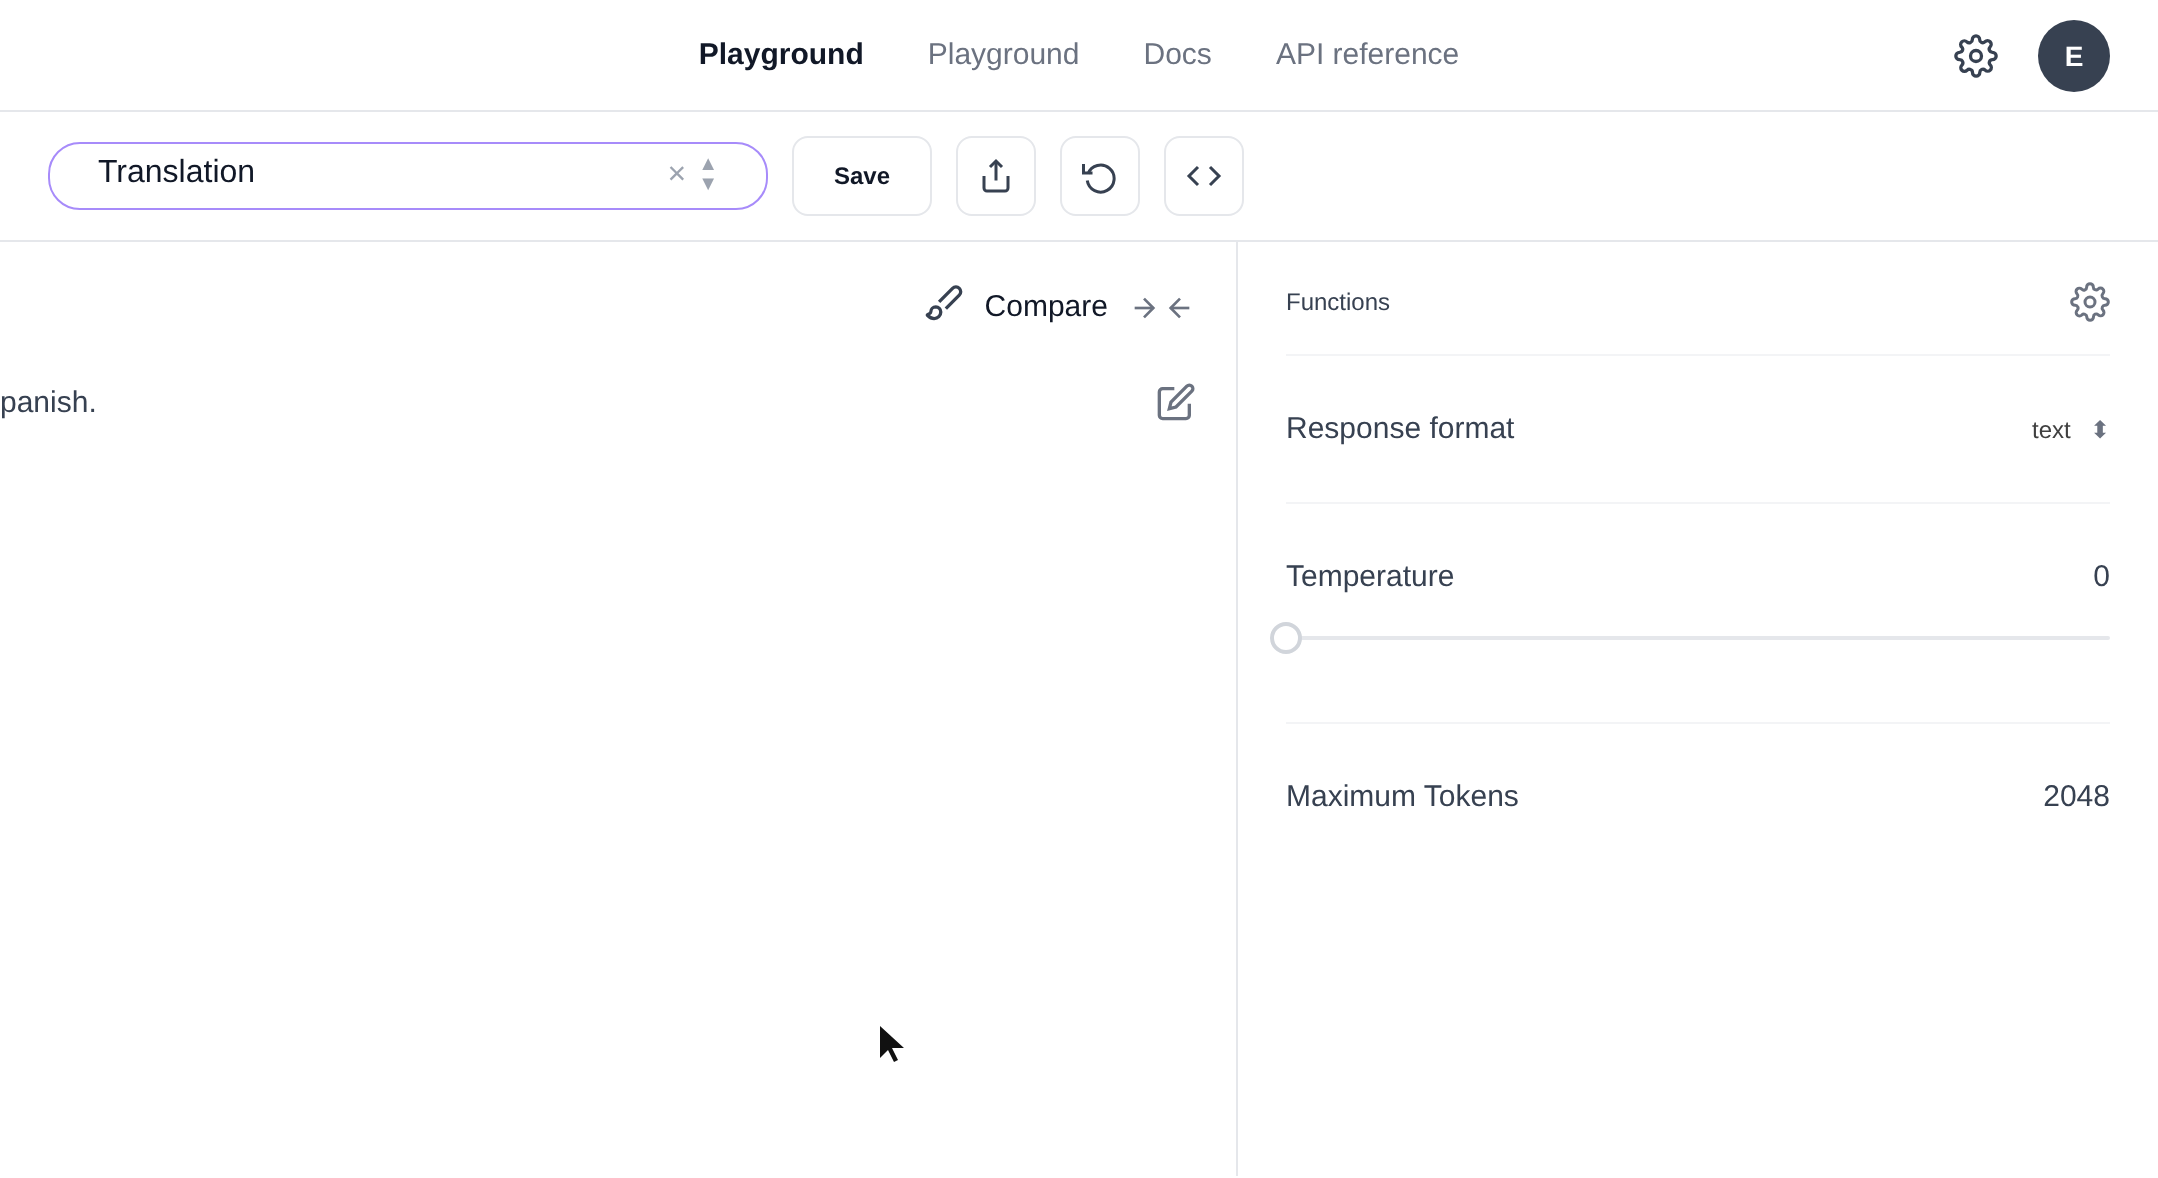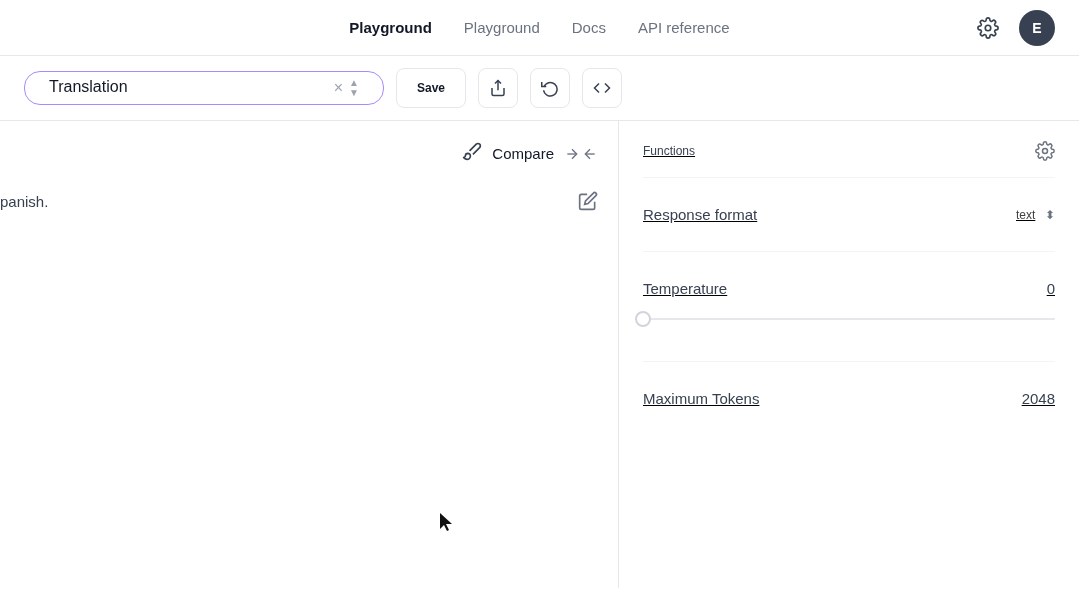--- a/index.html
+++ b/index.html
@@ -139,21 +139,20 @@
       cursor: pointer;
       font-size: 12px;
       font-weight: 600;
       color: #111827;
     }
 
     
     .main-content {
       display: flex;
       height: calc(589px - 56px - 66px);
-      text-decoration: underline;
     }
 
     
     .left-panel {
       flex: 1;
       border-right: 1px solid #e5e7eb;
       position: relative;
       padding: 20px;
     }
 

